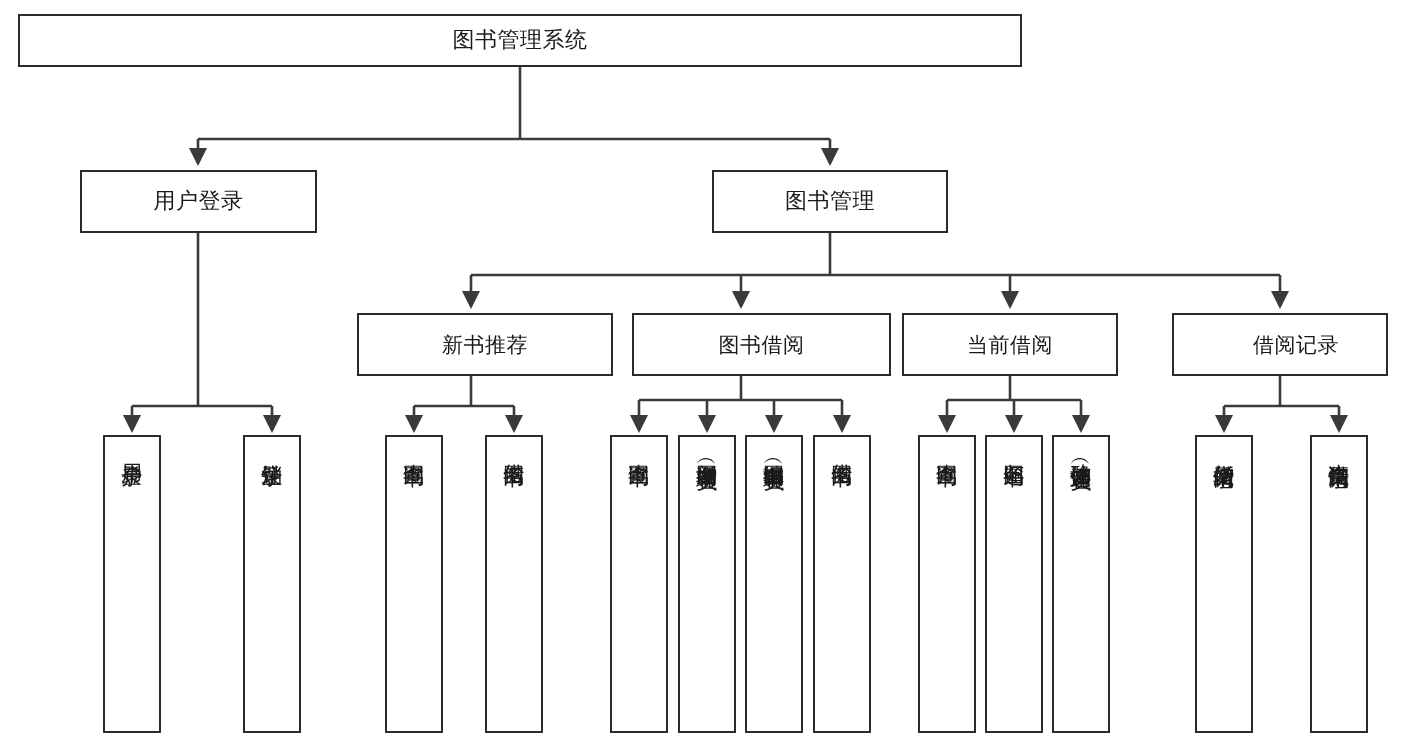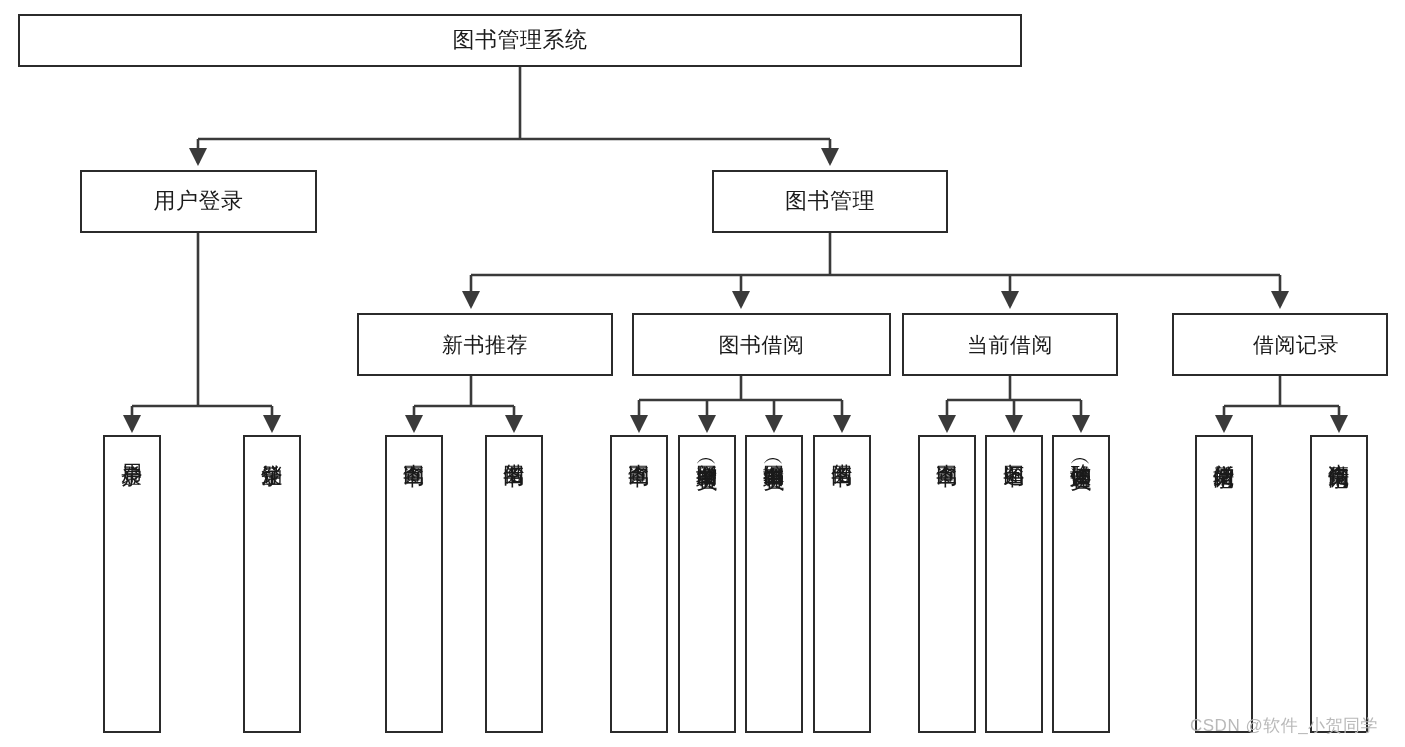--- a/index.html
+++ b/index.html
@@ -179,15 +179,14 @@
   <div class="node vertical" style="left:1052px; top:435px; width:58px; height:298px;">
     <span class="label">确认归还（管理员）</span>
   </div>
   <div class="node vertical" style="left:1195px; top:435px; width:58px; height:298px;">
     <span class="label">新增借阅记录</span>
   </div>
   <div class="node vertical" style="left:1310px; top:435px; width:58px; height:298px;">
     <span class="label">查询借阅记录</span>
   </div>
 
-  <div class="watermark" style="left:1190px; top:714px;">CSDN @软件_小贺同学</div>
 
 </div>
 
 </body></html>

